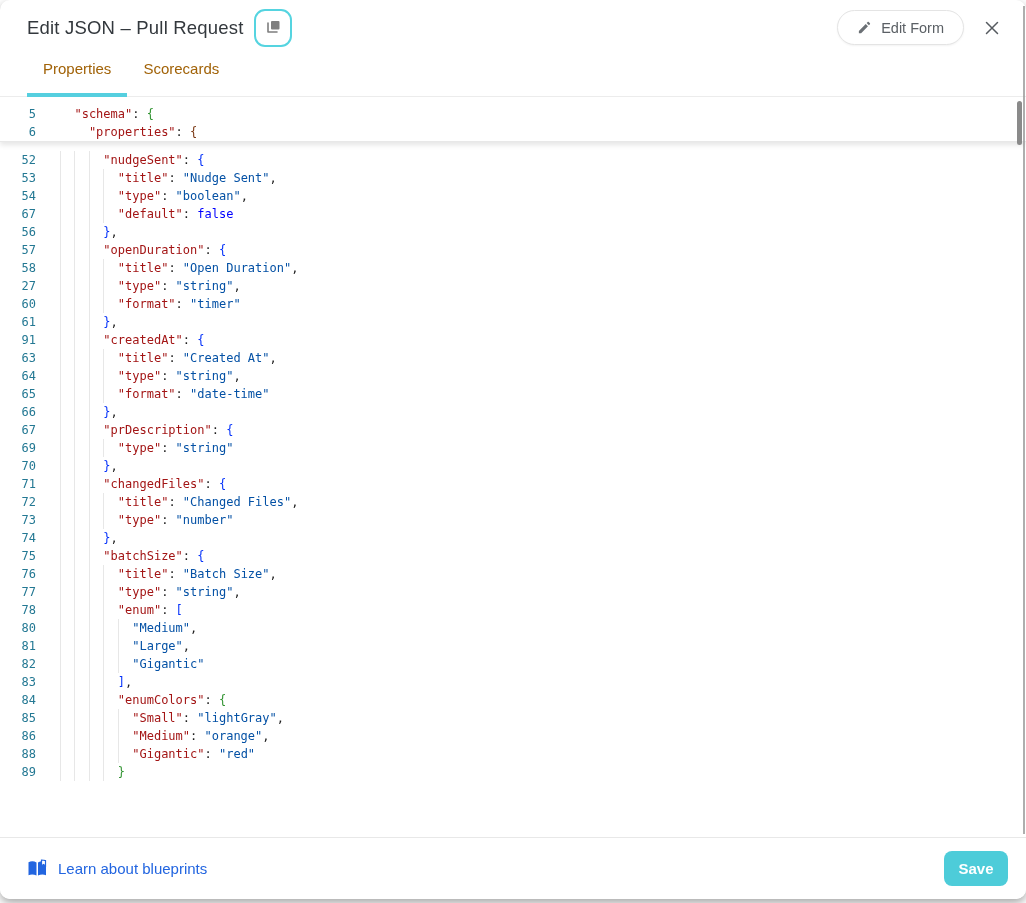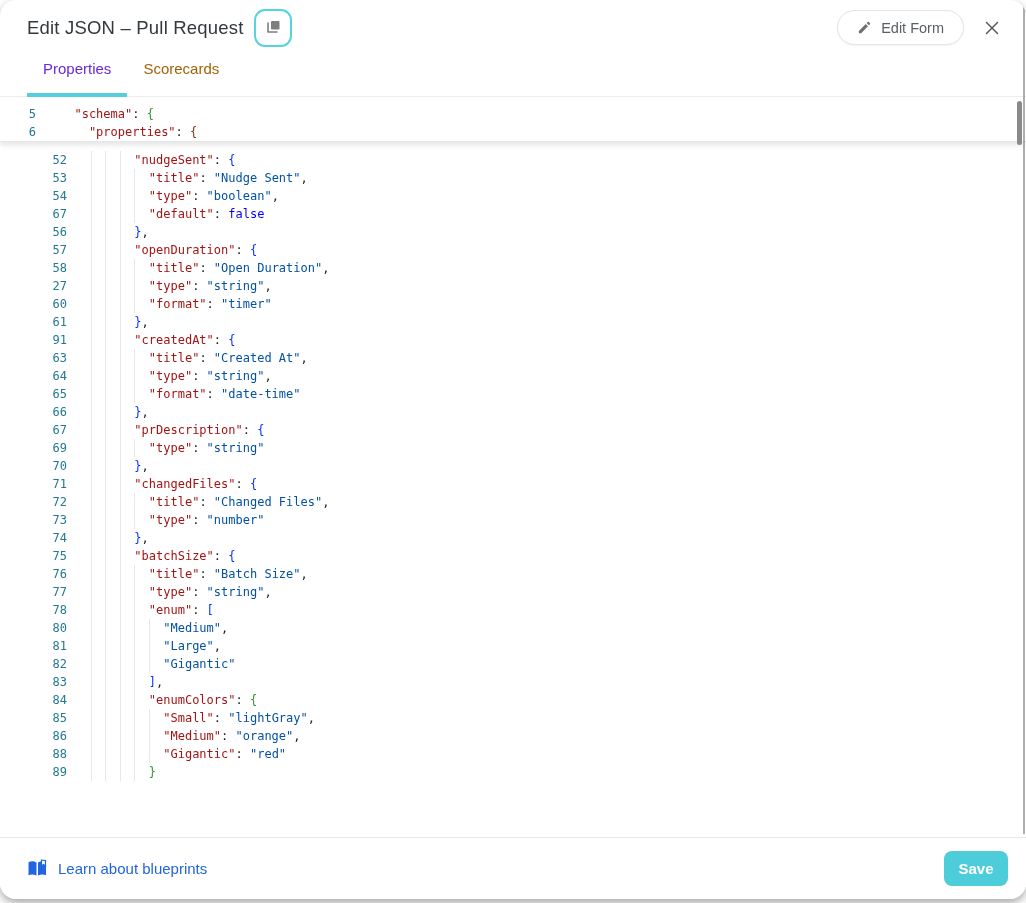--- a/index.html
+++ b/index.html
@@ -1,19 +1,19 @@
 <!DOCTYPE html>
 <html><head>
 <meta charset="utf-8">
 <style>
   * { margin:0; padding:0; box-sizing:border-box; }
   html,body { width:1026px; height:903px; background:#ffffff; overflow:hidden;
               font-family:"Liberation Sans", sans-serif; }
   .modal { position:absolute; top:0; left:0; width:1026px; height:899px;
-           background:#ffffff; border-radius:16px;
+           background:#ffffff; border-radius:10px;
            box-shadow:0 4px 10px rgba(0,0,0,.35); overflow:hidden;
            display:flex; flex-direction:column; }
 
   
   .hdr { height:55px; display:flex; align-items:center; padding:0 20px 0 27px; flex:none; }
   .hdr-title { font-size:18.5px; color:#33383d; letter-spacing:.2px; }
   .copy-btn { width:38px; height:38px; margin-left:10px; border:2px solid #55d4e0;
               border-radius:11px; background:#fff; display:flex; align-items:center;
               justify-content:center; cursor:pointer; }
   .hdr-spacer { flex:1; }
@@ -22,31 +22,31 @@
                   font-size:14.5px; color:#5b6065; box-shadow:0 1px 2px rgba(0,0,0,.05);
                   cursor:pointer; }
   .close-btn { margin-left:14px; width:28px; height:28px; border:none; background:none;
                display:flex; align-items:center; justify-content:center; cursor:pointer; }
 
   
   .tabs { display:flex; padding-left:27px; border-bottom:1px solid #ececec; flex:none; }
   .tab { padding:0 16px; height:41px; display:flex; align-items:flex-start; position:relative;
          font-size:15px; cursor:pointer; }
   .tab .tab-label { padding-top:5px; }
-  .tab.active { color:#6d28d9; }
+  .tab.active { color:#a16207; }
   .tab.inactive { color:#a16207; }
   .tab.active .tab-underline { position:absolute; left:0; right:0; bottom:-1px; height:4px;
                                background:#55cfdf; }
 
   
   .editor { position:relative; flex:none; height:740px; background:#fff; overflow:hidden;
             font-family:"DejaVu Sans Mono", monospace; font-size:12px; line-height:18px; }
   .sticky-lines { padding-top:8px; background:#fff; position:relative; z-index:2;
                   border-bottom:1px solid #e8e8e8; box-shadow:0 3px 5px rgba(0,0,0,.10); }
-  .code-lines { padding-top:9px; position:relative; z-index:1;margin-left:31px; }
+  .code-lines { padding-top:9px; position:relative; z-index:1; }
   .code-line { display:flex; height:18px; white-space:pre; }
   .ln { width:60px; flex:none; text-align:right; padding-right:24px; color:#237893; }
   .ind { flex:none; height:18px;
          background-image:repeating-linear-gradient(to right,
             #e7e7e7 0, #e7e7e7 1px, transparent 1px, transparent 14.45px); }
   .ind.noguide { background:none; }
   .toks { flex:none; }
   .tk-k  { color:#a31515; }
   .tk-s  { color:#0451a5; }
   .tk-w  { color:#0000ff; }

